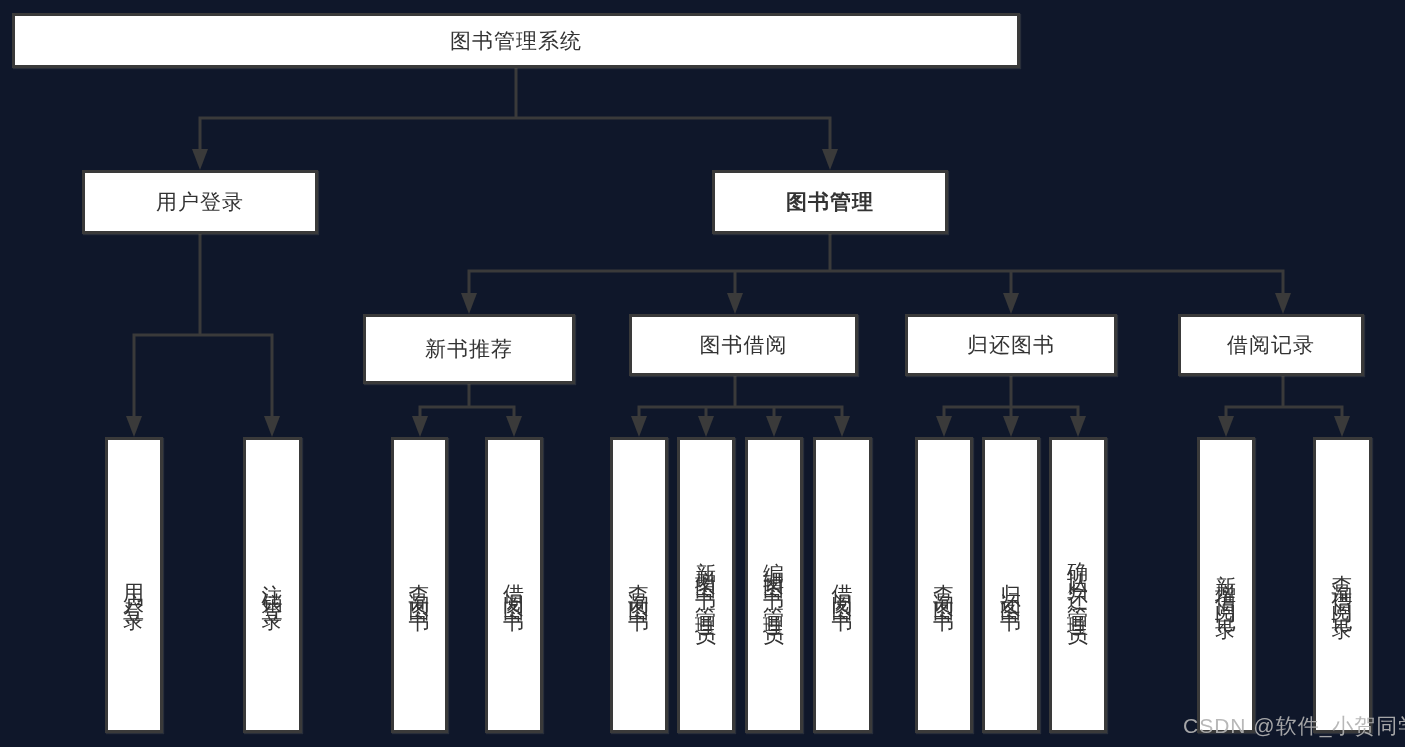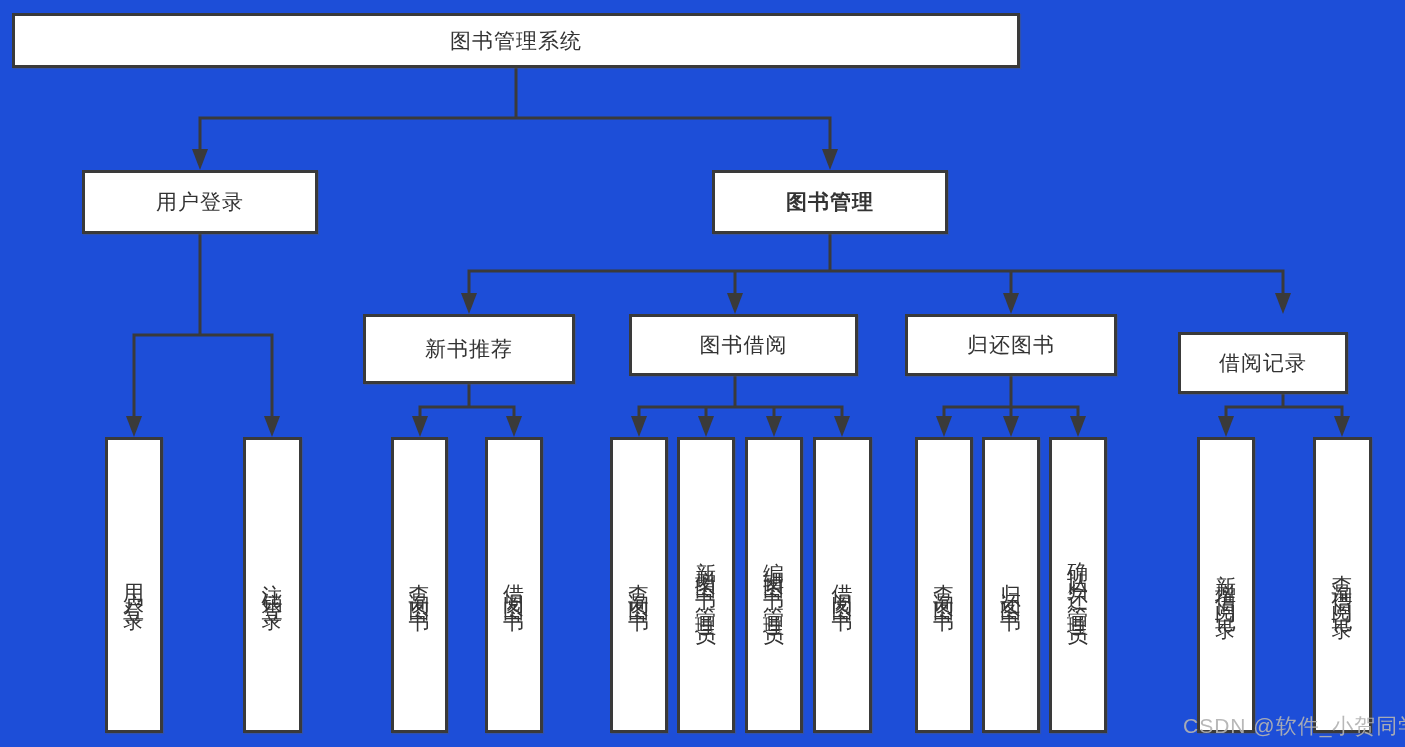--- a/index.html
+++ b/index.html
@@ -1,20 +1,20 @@
 <!DOCTYPE html>
 <html><head>
 <meta charset="utf-8">
 <style>
   html, body { margin: 0; padding: 0; background: #ffffff; }
   .canvas {
     position: relative;
     width: 1405px;
     height: 747px;
-    background: #1d4ed8;
+    background: #0f172a;
     font-family: "Liberation Sans", sans-serif;
     color: #333333;
     overflow: hidden;
   }
   .connectors {
     position: absolute;
     left: 0; top: 0;
     z-index: 1;
   }
   .node {
@@ -29,21 +29,21 @@
     letter-spacing: 1px;
     z-index: 2;
     box-shadow: 1px 1px 1px rgba(90,90,90,0.35);
   }
   .node-root   { left: 12px;   top: 13px;  width: 1008px; height: 55px; }
   .node-l2a    { left: 82px;   top: 170px; width: 236px;  height: 64px; }
   .node-l2b    { left: 712px;  top: 170px; width: 236px;  height: 64px; font-weight: bold; }
   .node-l3a    { left: 363px;  top: 314px; width: 212px;  height: 70px; }
   .node-l3b    { left: 629px;  top: 314px; width: 229px;  height: 62px; align-items: center; }
   .node-l3c    { left: 905px;  top: 314px; width: 212px;  height: 62px; }
-  .node-l3d    { left: 1178px; top: 332px; width: 170px;  height: 62px; }
+  .node-l3d    { left: 1178px; top: 314px; width: 186px;  height: 62px; }
   .leaf { font-size: 21px; }
   .leaf span {
     writing-mode: vertical-rl;
     text-orientation: mixed;
     letter-spacing: 9px;
     line-height: 1;
   }
   .leaf-ul1 { left: 105px;  top: 437px; width: 58px; height: 296px; }
   .leaf-ul2 { left: 243px;  top: 437px; width: 59px; height: 296px; }
   .leaf-n1  { left: 391px;  top: 437px; width: 57px; height: 296px; }

